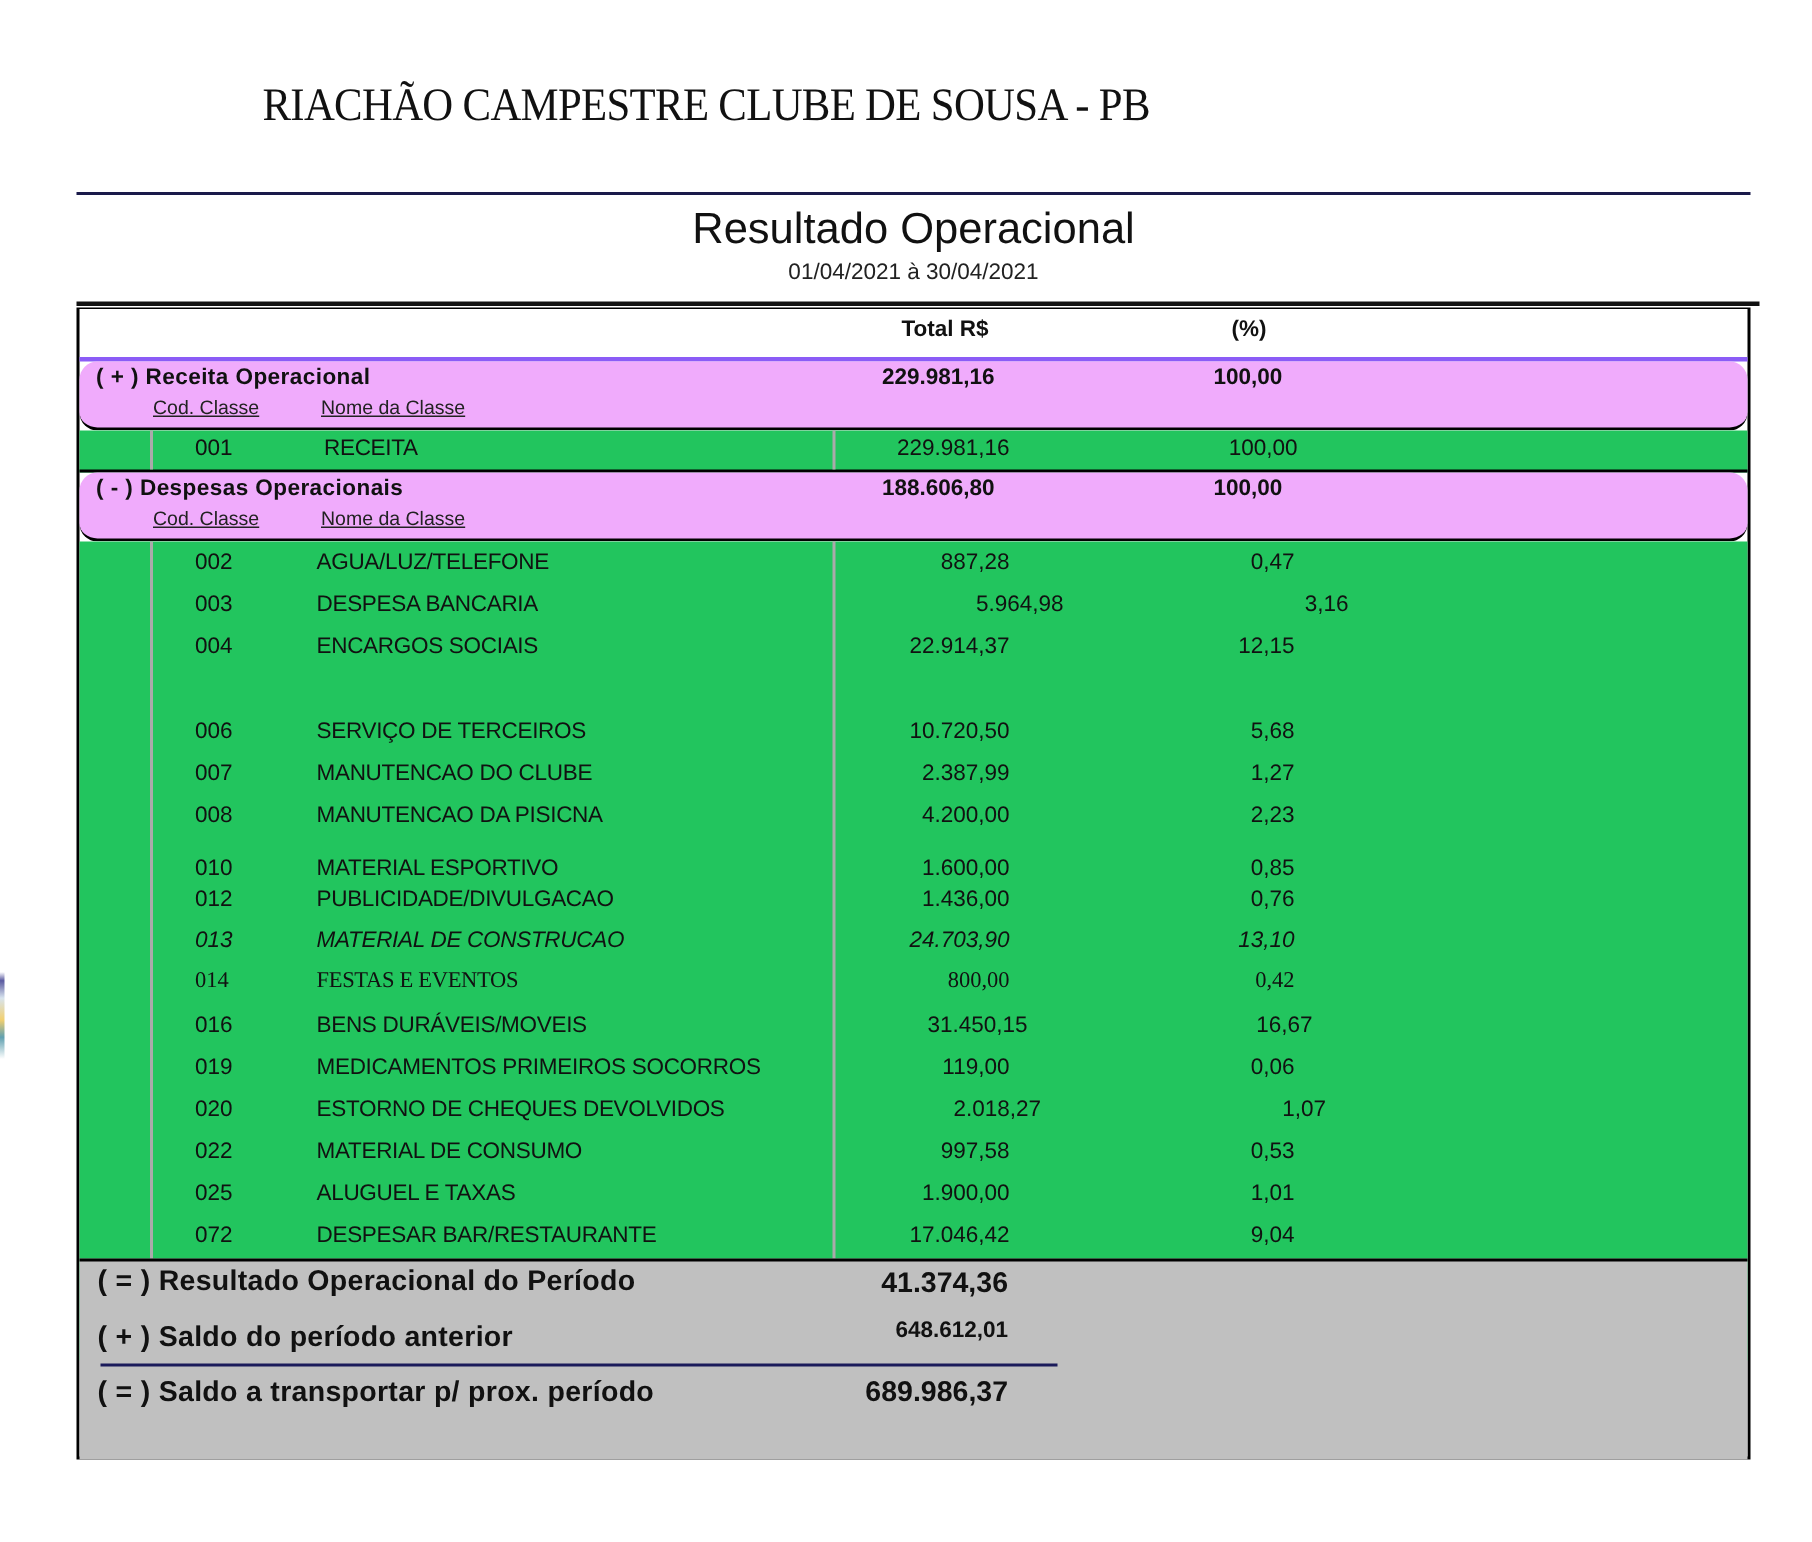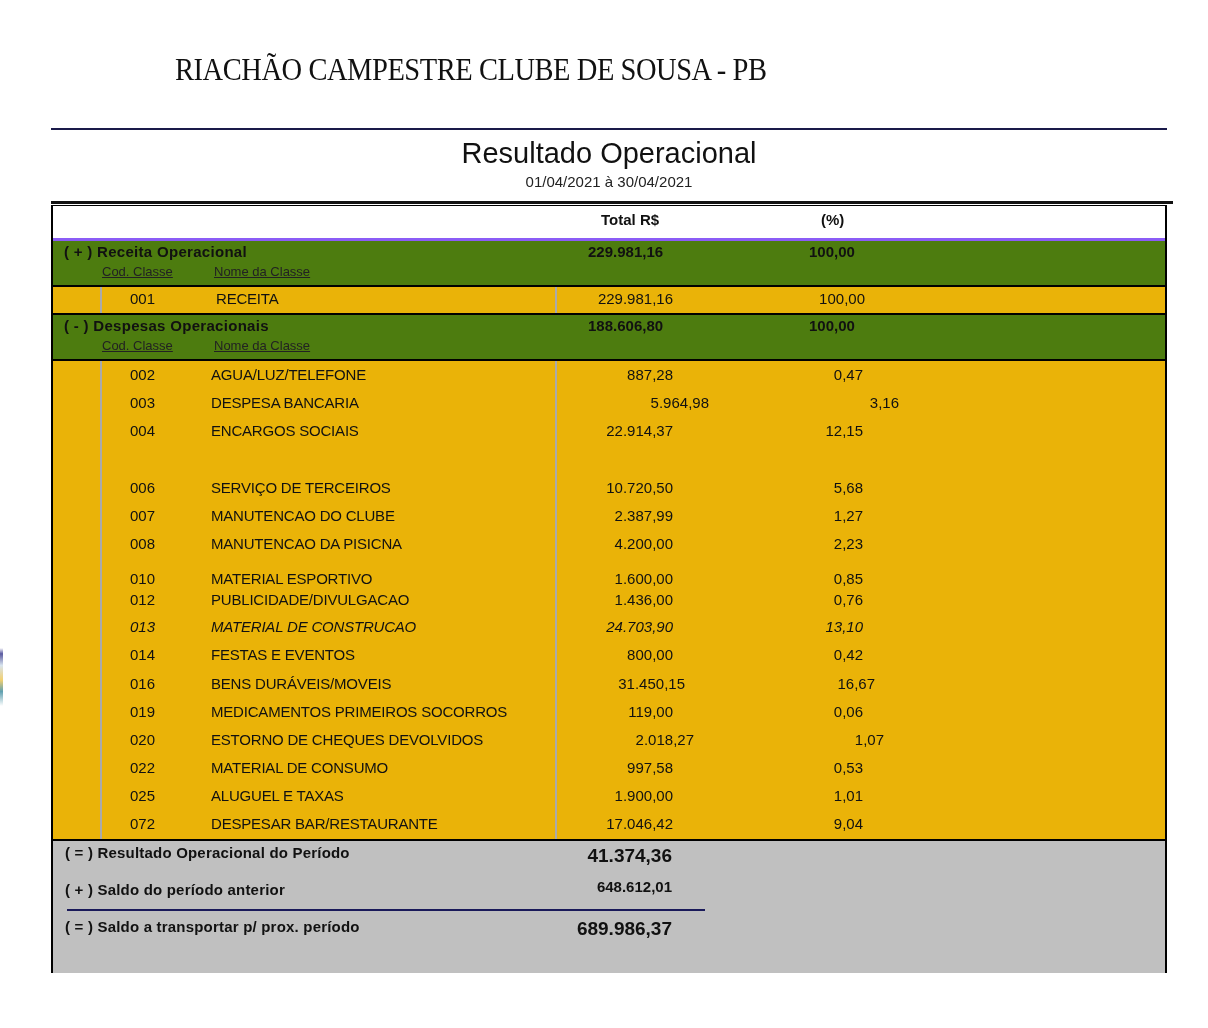--- a/index.html
+++ b/index.html
@@ -8,37 +8,37 @@
   .top-rule { position: absolute; left: 51px; top: 128px; width: 1116px; height: 2px; background: #1a1a4a; }
   .report-title { position: absolute; left: 0; width: 1218px; top: 137px; text-align: center; font-size: 29px; color: #111; }
   .report-period { position: absolute; left: 0; width: 1218px; top: 173px; text-align: center; font-size: 15px; color: #222; }
   .title-rule { position: absolute; left: 51px; top: 201px; width: 1122px; height: 3px; background: #111; }
 
   .frame { position: absolute; left: 51px; top: 205px; width: 1112px; height: 765px; border: 2px solid #000; border-top: 1px solid #000; background: #fff; }
   .hdr-row { position: absolute; left: 0; top: 0; width: 100%; height: 32px; border-bottom: 3px solid #8b5cf6; }
   .hdr-total { position: absolute; left: 548px; top: 5px; font-weight: bold; font-size: 15px; }
   .hdr-pct { position: absolute; left: 768px; top: 5px; font-weight: bold; font-size: 15px; }
 
-  .group { position: absolute; left: 0; width: 100%; background: #4d7c0f; }
+  .group { position: absolute; left: 0; width: 100%; background: #f0abfc; border-radius: 12px; }
   .group .gtitle { position: absolute; left: 11px; top: 2px; font-weight: bold; font-size: 15px; letter-spacing: 0.3px; }
   .group .gtotal { position: absolute; left: 535px; top: 2px; font-weight: bold; font-size: 15px; }
   .group .gpct { position: absolute; left: 756px; top: 2px; font-weight: bold; font-size: 15px; }
   .group .sub { position: absolute; top: 23px; font-size: 13px; text-decoration: underline; color: #222; }
 
-  .rows { position: absolute; left: 0; width: 100%; background: #eab308; }
+  .rows { position: absolute; left: 0; width: 100%; background: #22c55e; }
   .vline-l { position: absolute; left: 47px; top: 0; bottom: 0; width: 2px; background: #aaa; }
   .vline-r { position: absolute; left: 502px; top: 0; bottom: 0; width: 2px; background: #aaa; }
   .row { position: absolute; left: 0; width: 100%; height: 28px; font-size: 15px; }
   .row .code { position: absolute; left: 77px; top: 5px; }
   .row .name { position: absolute; left: 158px; top: 5px; letter-spacing: -0.2px; white-space: nowrap; }
   .row .val { position: absolute; right: 492px; top: 5px; text-align: right; }
   .row .pct { position: absolute; right: 302px; top: 5px; text-align: right; }
 
   .footer { position: absolute; left: 0; top: 633px; width: 100%; height: 132px; background: #c0c0c0; border-top: 2px solid #000; }
-  .footer .ft { position: absolute; left: 12px; font-weight: bold; font-size: 15px; letter-spacing: 0.2px; white-space: nowrap; }
+  .footer .ft { position: absolute; left: 12px; font-weight: bold; font-size: 19px; letter-spacing: 0.2px; white-space: nowrap; }
   .footer .fv { position: absolute; font-weight: bold; font-size: 19px; text-align: right; }
   .footer .fv.small { font-size: 15px; }
   .footer .rule { position: absolute; left: 14px; top: 68px; width: 638px; height: 2px; background: #1a1a5a; }
 
   .edge-artifact { position: absolute; left: 0; top: 648px; width: 3px; height: 58px; background: linear-gradient(#fff 0, #5a5aa0 10%, #d8e4ee 30%, #f2d070 55%, #60a0b0 75%, #fff 100%); }
 </style>
 </head>
 <body>
 
 <div class="edge-artifact"></div>
@@ -133,21 +133,21 @@
         <span class="name">PUBLICIDADE/DIVULGACAO</span>
         <span class="val">1.436,00</span>
         <span class="pct">0,76</span>
       </div>
     <div class="row" style="top:252px;font-style:italic;">
         <span class="code">013</span>
         <span class="name">MATERIAL DE CONSTRUCAO</span>
         <span class="val">24.703,90</span>
         <span class="pct">13,10</span>
       </div>
-    <div class="row" style="top:280px;">
+    <div class="row" style="top:280px;font-family:Liberation Serif, serif;">
         <span class="code">014</span>
         <span class="name">FESTAS E EVENTOS</span>
         <span class="val">800,00</span>
         <span class="pct">0,42</span>
       </div>
     <div class="row" style="top:309px;padding-left:12px;">
         <span class="code">016</span>
         <span class="name">BENS DURÁVEIS/MOVEIS</span>
         <span class="val">31.450,15</span>
         <span class="pct">16,67</span>

